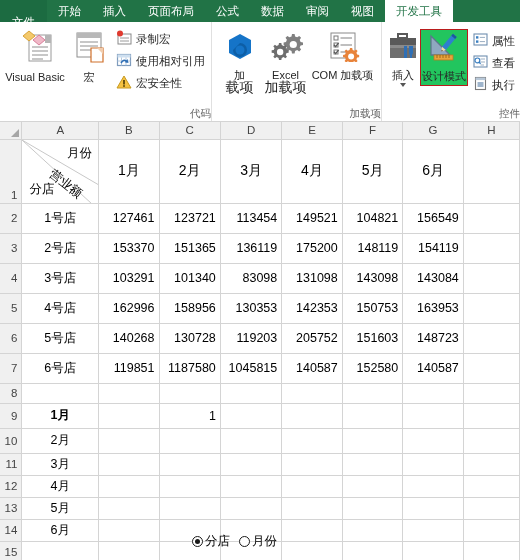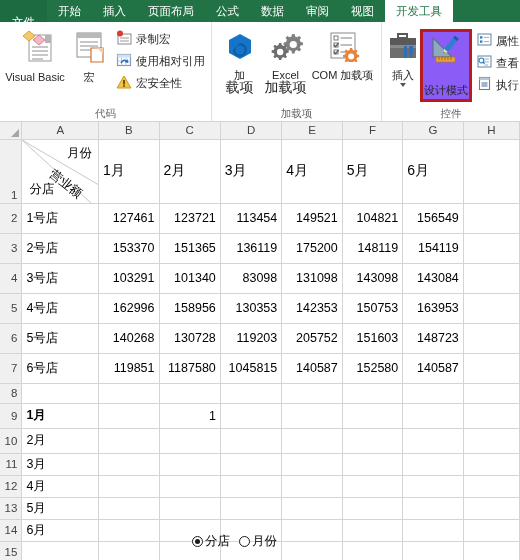--- a/index.html
+++ b/index.html
@@ -51,21 +51,21 @@
   .group-body {
     flex: 1;
     display: flex;
     align-items: flex-start;
     padding: 2px 4px 0 4px;
   }
   .group-label {
     height: 16px;
     font-size: 10.5px;
     color: #666;
-    text-align: center;
+    text-align: right;
     line-height: 16px;
   }
 
   
   .big-btn {
     width: 56px;
     display: flex;
     flex-direction: column;
     align-items: center;
     padding: 3px 1px;
@@ -79,23 +79,22 @@
     margin-top: 3px;
     white-space: nowrap;
   }
   .big-btn .lbl2 {
     font-size: 14px;
     color: #262626;
     line-height: 12px;
     white-space: nowrap;
   }
   .big-btn.selected {
-    background: #8b5cf6;
-    border: 3px solid #b91c1c;
-    gap: 12px;
+    background: #22c55e;
+    border: 1px solid #b91c1c;
   }
   .caret {
     width: 0; height: 0;
     border-left: 3.5px solid transparent;
     border-right: 3.5px solid transparent;
     border-top: 4px solid #555;
     margin-top: 2px;
   }
 
   
@@ -174,21 +173,21 @@
     width: 22px;
     background: #f0f0f0;
     color: #444;
     font-size: 11.5px;
     text-align: right;
     padding-right: 3px;
     border-right: 1px solid #b0b0b0;
     border-bottom: 1px solid #d0d0d0;
   }
   .num { text-align: right; padding-right: 9px; }
-  .ctr { text-align: left; }
+  .ctr { text-align: center; }
 
   
   .a1 {
     position: relative;
     padding: 0 !important;
     vertical-align: top;
   }
   .a1 svg { position: absolute; top: 0; left: 0; }
   .a1 .t-month {
     position: absolute; right: 6px; top: 5px;

